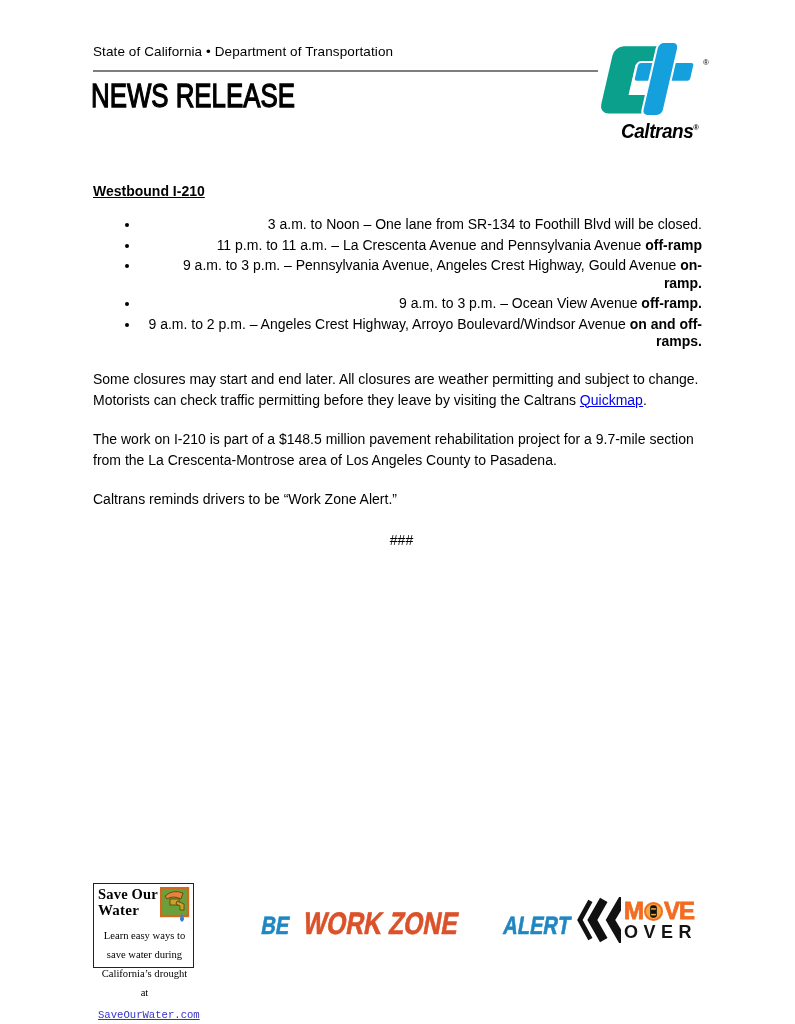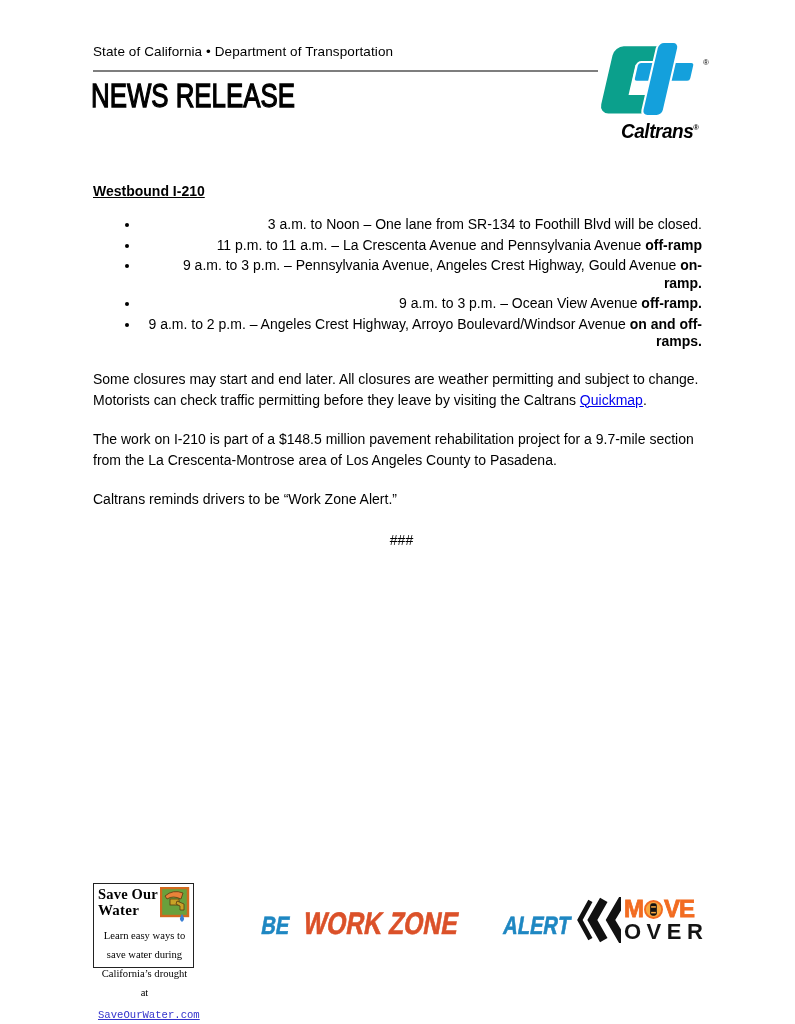--- a/index.html
+++ b/index.html
@@ -49,21 +49,21 @@
             -webkit-text-stroke:.6px currentColor;}
   .wza .wza-be{font-size:25px;}
   .wza .wza-wz{font-size:31px;}
   .wza .wza-alert{font-size:25px;}
 
   .move-over{position:absolute;left:577px;top:896px;display:flex;align-items:center;}
   .mo-text{margin-left:3px;line-height:1;}
   .mo-line1{display:flex;align-items:center;font-size:24px;font-weight:700;letter-spacing:-1px;
             -webkit-text-stroke:.8px currentColor;}
   .mo-line1 .mo-car{margin:0 1px;}
-  .mo-line2{font-size:22px;font-weight:600;letter-spacing:5.5px;color:#141414;margin-top:0px;}
+  .mo-line2{font-size:18px;font-weight:600;letter-spacing:5.5px;color:#141414;margin-top:0px;}
 </style>
 </head>
 <body>
 
 <div class="page">
 
   <div class="agency-line">State of California • Department of Transportation</div>
   <div class="header-rule"></div>
 
   <div class="ct-logo">

